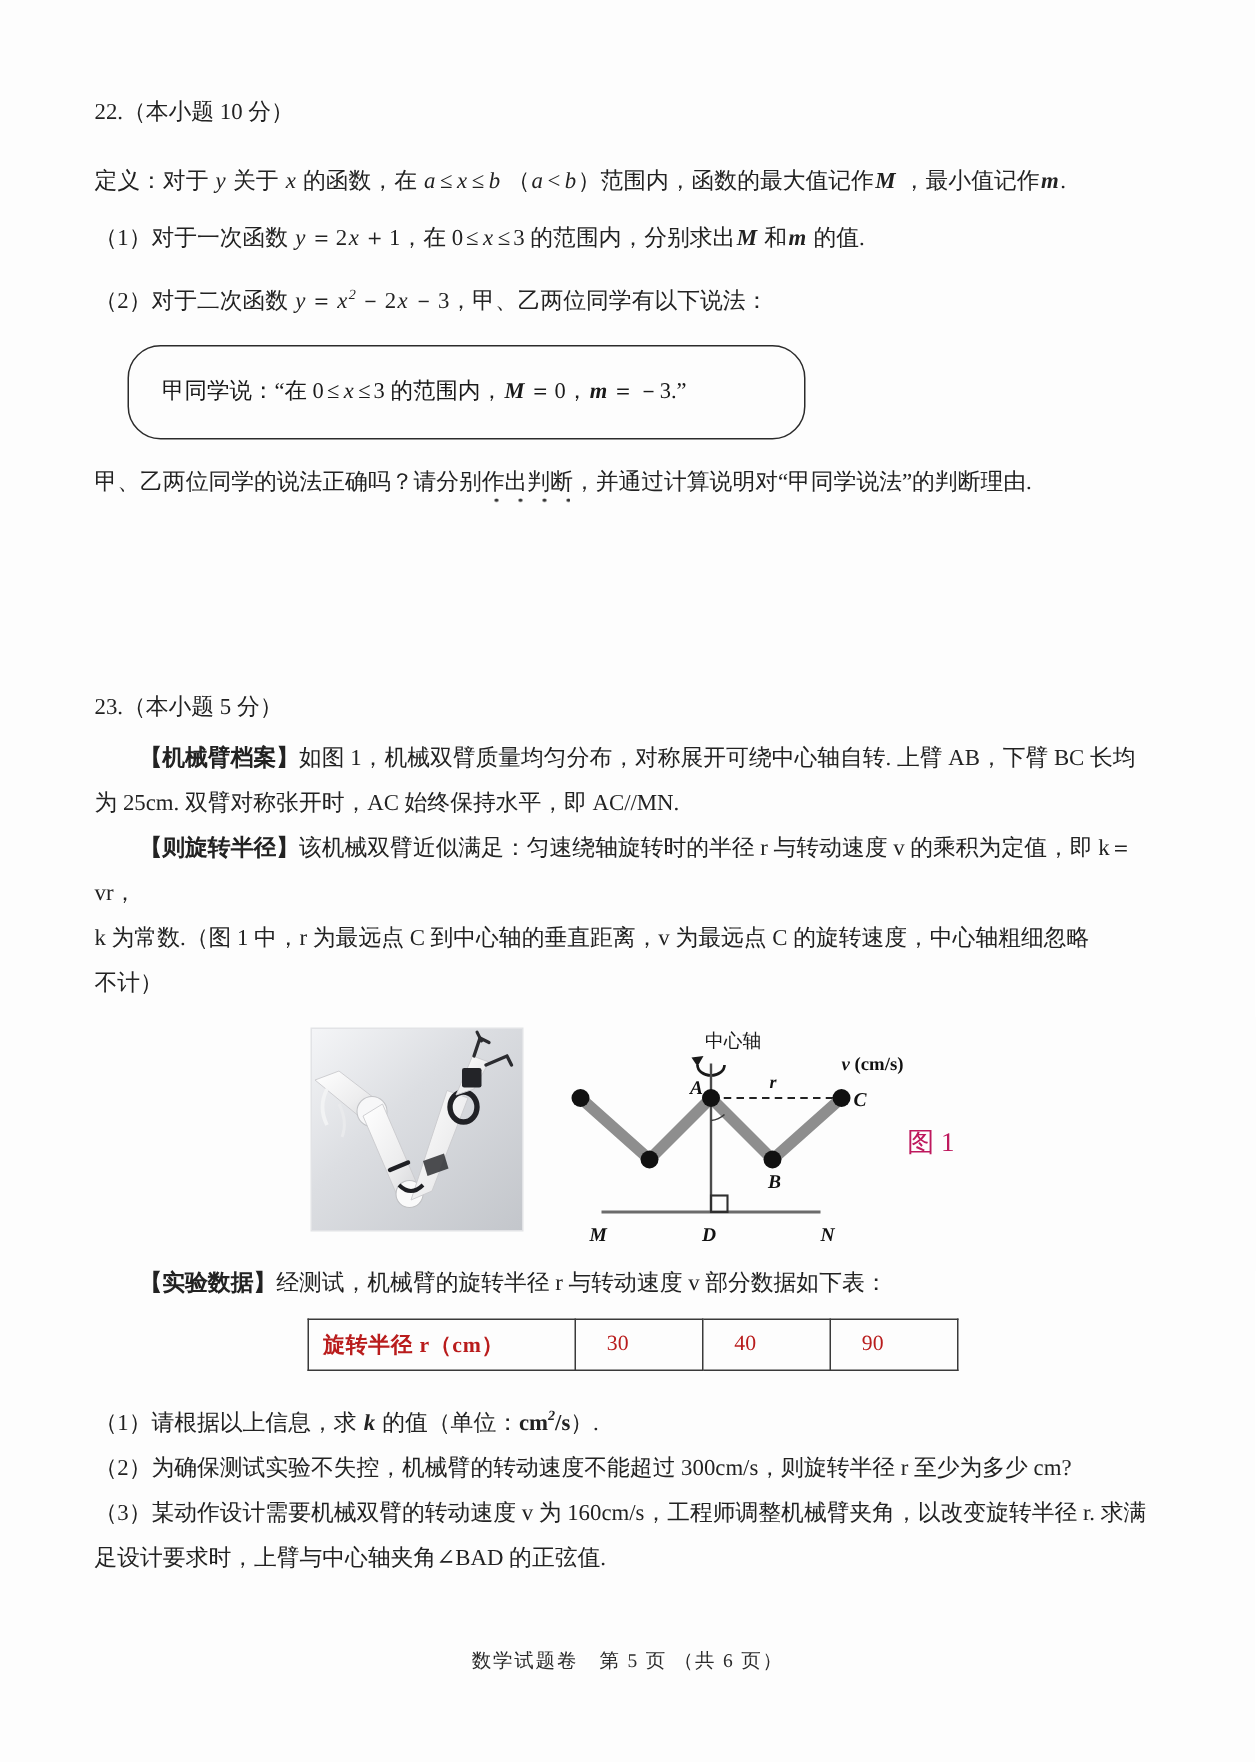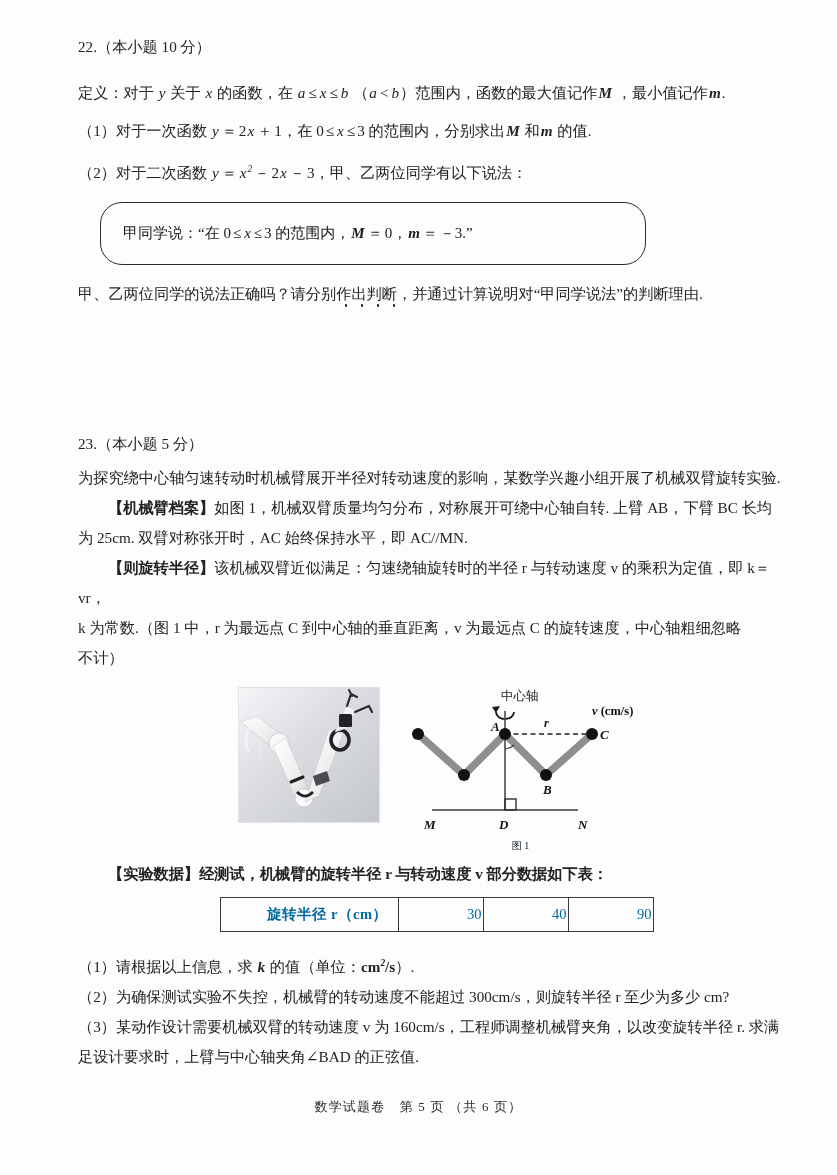--- a/index.html
+++ b/index.html
@@ -16,23 +16,22 @@
     overflow: hidden;
   }
   .page {
     position: absolute;
     inset: 0;
     background: #fdfdfd;
   }
   .content {
     position: absolute;
     left: 63px;
-    top: 32px;
+    top: 60px;
     width: 717px;
-    margin-left: 15px;
   }
   .para {
     font-size: 15.2px;
     line-height: 30px;
     color: #222;
   }
   .qnum { margin-bottom: 16px; }
   .indent2 { text-indent: 30px; }
 
   
@@ -50,21 +49,21 @@
   sup.ex {
     font-size: 0.62em;
     vertical-align: super;
     font-style: italic;
   }
   .op { padding: 0 2px; }
 
   
   .stmt-box {
     margin: 14px 0 0 22px;
-    width: 546px;
+    width: 452px;
     border: 1.3px solid #2b2b2b;
     border-radius: 22px;
     padding: 13px 36px 14px 22px;
     box-sizing: border-box;
   }
   .stmt-line {
     font-size: 15px;
     line-height: 34px;
     white-space: nowrap;
   }
@@ -105,37 +104,37 @@
   .photo svg { display: block; }
 
   .diagram {
     width: 230px;
     height: 150px;
     position: relative;
     flex: none;
   }
   .fig-caption {
     text-align: right;
-    font-size: 10px;
+    font-size: 18px;
     margin-top: 2px;
-    color: #0f172a;
-  }
-  .fig-wrap { display: flex; flex-direction: column; align-items: center; }
+    color: #be185d;
+  }
+  .fig-wrap { display: flex; flex-direction: row; align-items: center; }
 
   
   .tbl-wrap { display: flex; justify-content: center; margin-top: 8px; }
   table.data {
     border-collapse: collapse;
     font-size: 14.5px;
   }
   table.data td {
     border: 1.4px solid #3a3a3a;
-    text-align: right;
+    text-align: left;
     height: 31px;
-    color: #0369a1;
+    color: #b91c1c;
   }
   table.data td.hdr {
     width: 157px;
     padding: 0 10px;
     letter-spacing: 0.5px;
     font-weight: 600;
   }
   table.data td.val { width: 62px; padding-left: 21px; }
 
   
@@ -178,21 +177,20 @@
     </div>
 
     <div class="para" style="margin-top:14px;">
       <span>甲、乙两位同学的说法正确吗？请分别</span><span class="dotted">作出判断</span><span>，并通过计算说明对“甲同学说法”的判断理由.</span>
     </div>
 
     <div class="blankgap"></div>
 
     <div class="para qnum" style="margin-bottom:4px;">23.（本小题 5 分）</div>
 
-    <div class="para">为探究绕中心轴匀速转动时机械臂展开半径对转动速度的影响，某数学兴趣小组开展了机械双臂旋转实验.</div>
 
     <div class="para indent2">
       <b>【机械臂档案】</b><span>如图 1，机械双臂质量均匀分布，对称展开可绕中心轴自转. 上臂 AB，下臂 BC 长均</span>
     </div>
     <div class="para">为 25cm. 双臂对称张开时，AC 始终保持水平，即 AC//MN.</div>
 
     <div class="para indent2">
       <b>【则旋转半径】</b><span>该机械双臂近似满足：匀速绕轴旋转时的半径 r 与转动速度 v 的乘积为定值，即 k＝vr，</span>
     </div>
     <div class="para">k 为常数.（图 1 中，r 为最远点 C 到中心轴的垂直距离，v 为最远点 C 的旋转速度，中心轴粗细忽略</div>
@@ -285,21 +283,21 @@
             <text x="194" y="52" font-family="'Liberation Serif', serif" font-size="13" font-style="italic" font-weight="bold" fill="#111">C</text>
             <text x="93" y="142" font-family="'Liberation Serif', serif" font-size="13" font-style="italic" font-weight="bold" fill="#111">D</text>
             <text x="18" y="142" font-family="'Liberation Serif', serif" font-size="13" font-style="italic" font-weight="bold" fill="#111">M</text>
             <text x="172" y="142" font-family="'Liberation Serif', serif" font-size="13" font-style="italic" font-weight="bold" fill="#111">N</text>
           </svg>
         </div>
         <div class="fig-caption">图 1</div>
       </div>
     </div>
 
-    <div class="para indent2" style="margin-top:6px;font-weight:bold;">
+    <div class="para indent2" style="margin-top:6px;">
       <b>【实验数据】</b><span>经测试，机械臂的旋转半径 r 与转动速度 v 部分数据如下表：</span>
     </div>
 
     <div class="tbl-wrap">
       <table class="data">
         <tbody>
           <tr>
             <td class="hdr">旋转半径 r（cm）</td>
             <td class="val">30</td>
             <td class="val">40</td>

